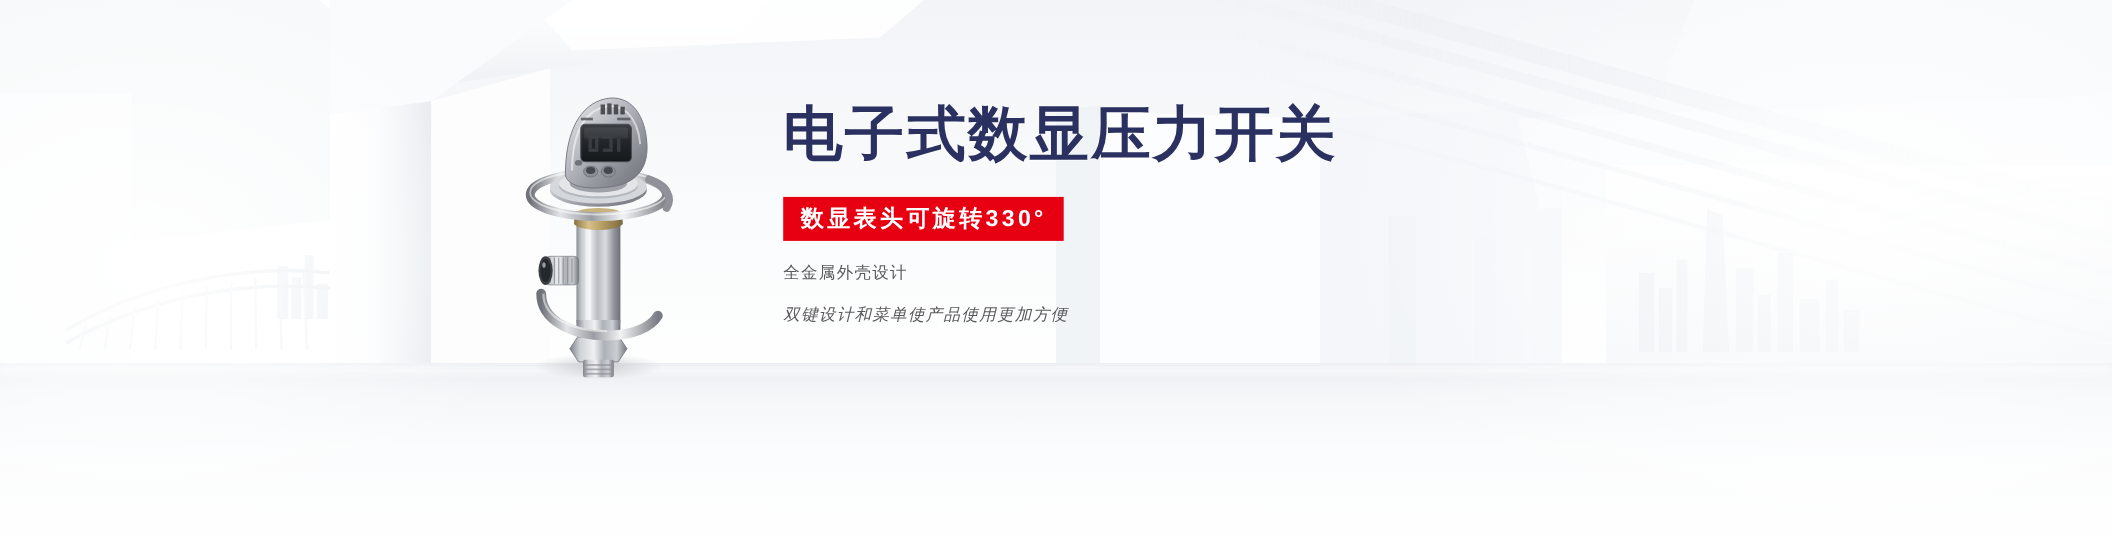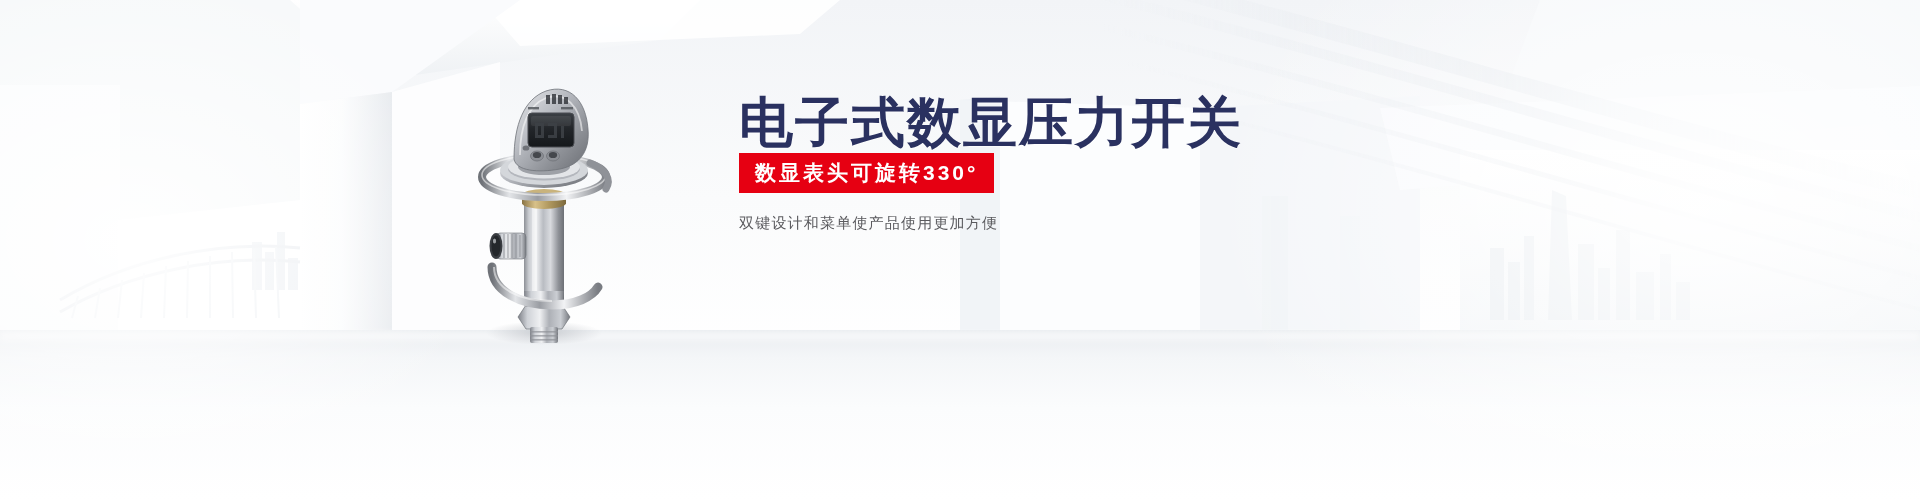--- a/index.html
+++ b/index.html
@@ -39,44 +39,44 @@
     pointer-events:none;
   }
 
   
   .product{
     position:absolute;left:440px;top:55px;width:210px;height:290px;
   }
   .prod-svg{width:210px;height:290px;display:block;}
 
   
-  .copy{position:absolute;left:739px;top:92px;width:700px;}
+  .copy{position:absolute;left:712px;top:92px;width:700px;}
 
   .headline{
     font-size:54px;line-height:60px;font-weight:bold;
     color:#2a3160;letter-spacing:2px;margin:0;
     white-space:nowrap;
     text-shadow:0 1px 0 rgba(255,255,255,.6);
   }
 
   .badge{
-    display:inline-block;margin-top:1px;
+    display:inline-block;margin-top:27px;
     background:#e60012;color:#ffffff;
     font-size:21px;line-height:21px;font-weight:bold;
     letter-spacing:3px;
     padding:9px 16px 10px 16px;
     white-space:nowrap;
   }
 
   .features{list-style:none;margin:22px 0 0 0;padding:0;}
   .features li{
     font-size:15px;line-height:15px;color:#5a5a5e;
     letter-spacing:1.2px;margin-bottom:23px;white-space:nowrap;
   }
-  .features li:last-child{margin-bottom:4px;}
+  .features li:last-child{margin-bottom:4px;font-style:italic;}
 </style>
 </head>
 <body>
 
 <div id="banner">
 
   <div class="bg-layer">
     <svg class="bg-svg" viewBox="0 0 1920 500" preserveAspectRatio="none">
       <defs>
         <linearGradient id="wallA" x1="0" y1="0" x2="0" y2="1">
@@ -353,17 +353,18 @@
 
   <div class="copy">
 
     <h1 class="headline">电子式数显压力开关</h1>
 
     <div>
       <span class="badge">数显表头可旋转330°</span>
     </div>
 
     <ul class="features">
+      <li>全金属外壳设计</li>
       <li>双键设计和菜单使产品使用更加方便</li>
     </ul>
   </div>
 
 </div>
 
 </body></html>

